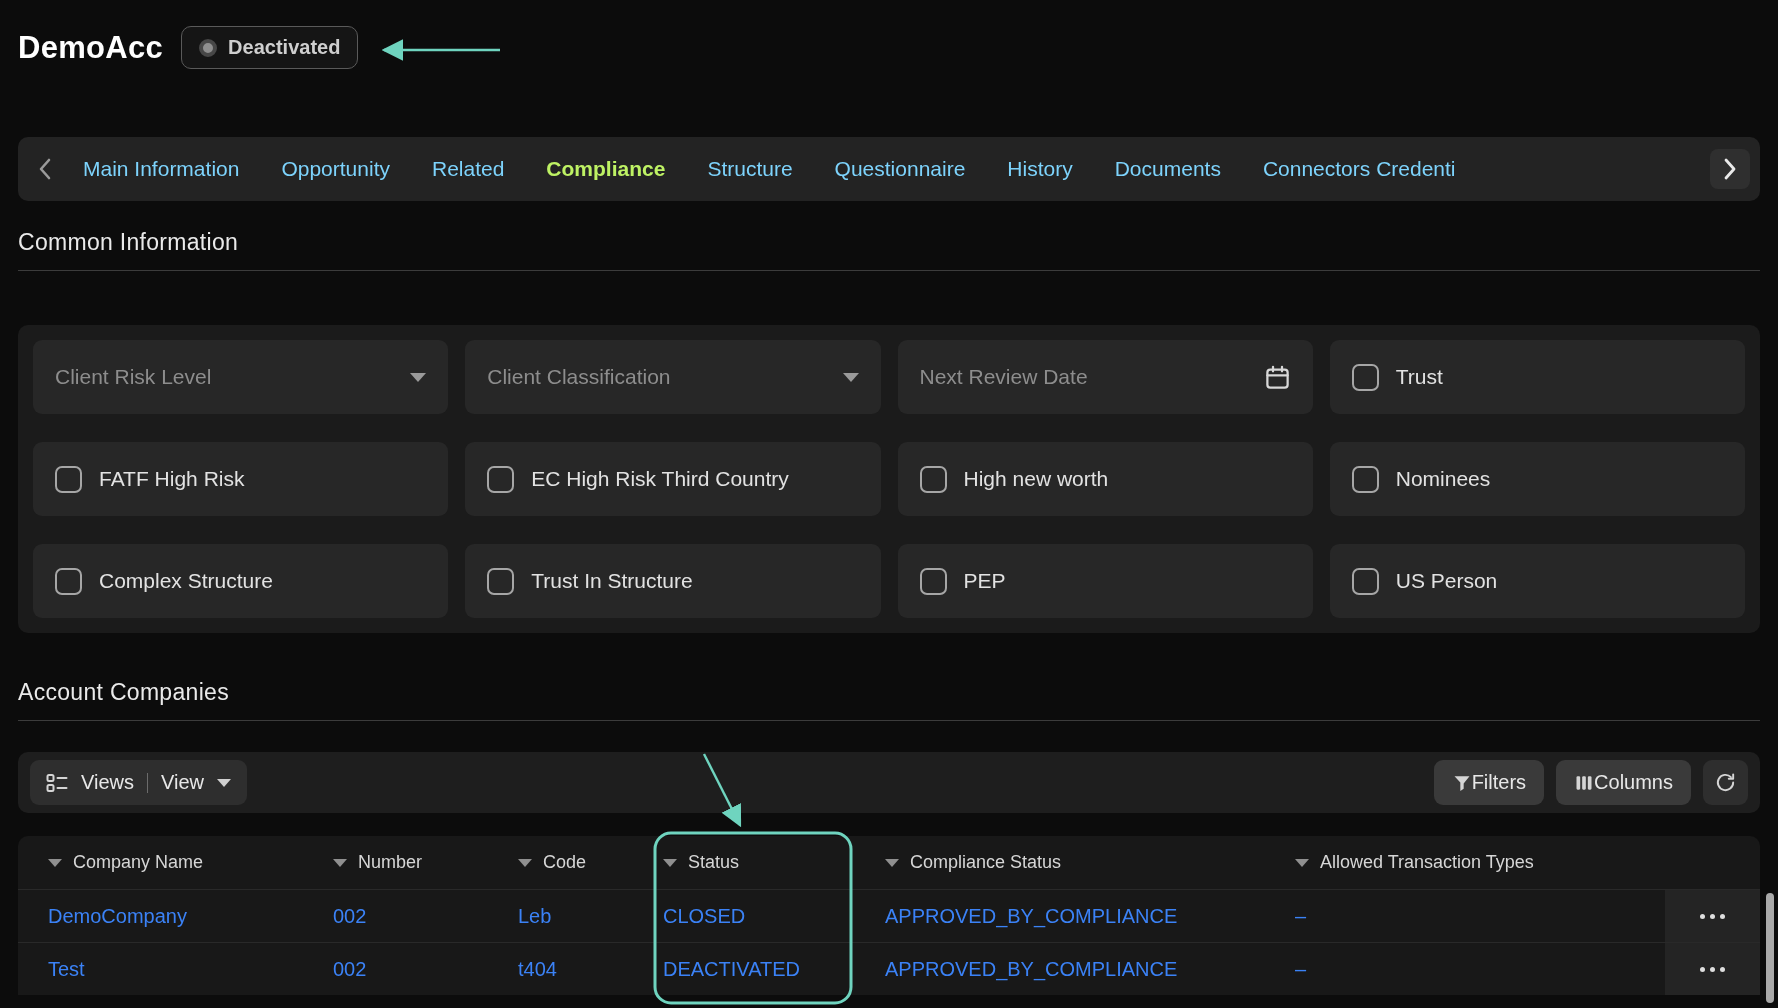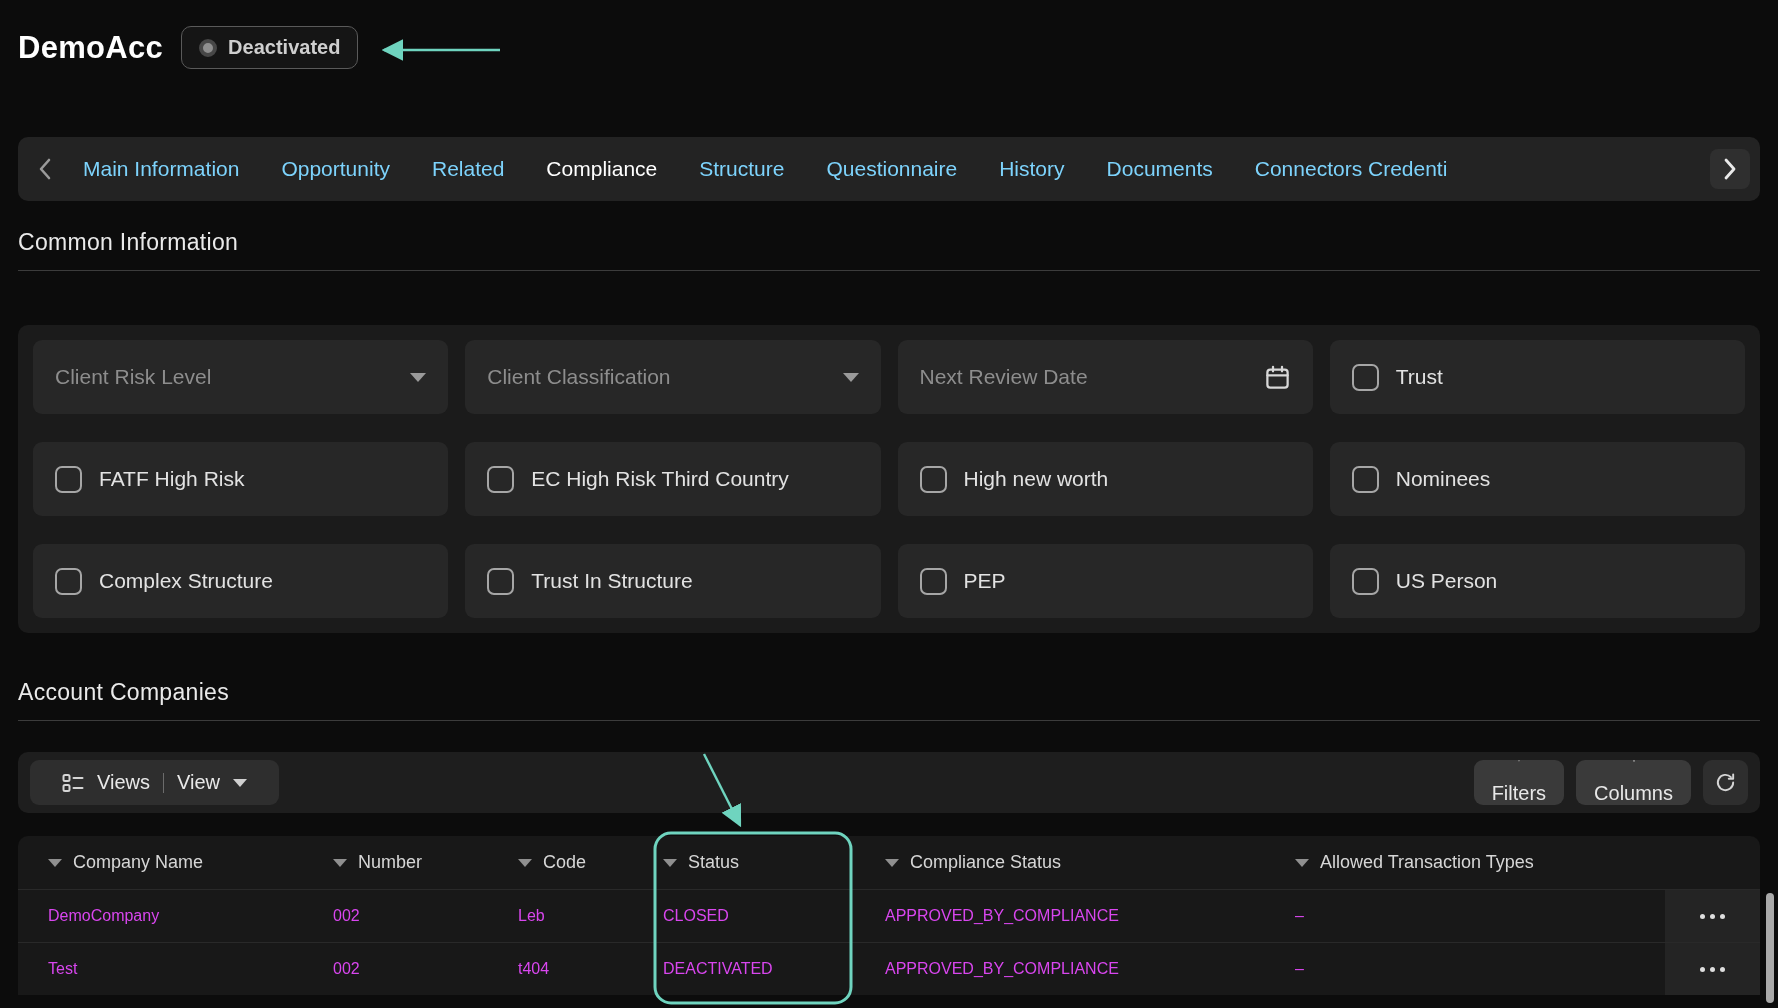--- a/index.html
+++ b/index.html
@@ -24,21 +24,21 @@
 
   
   .tabbar {
     margin-top:68px; height:64px; background:#232323; border-radius:10px;
     display:flex; align-items:center; padding:0 10px;
   }
   .tab-scroll { width:34px; height:40px; display:flex; align-items:center; justify-content:center; cursor:pointer; flex:none; }
   .tab-scroll.right { background:#2f2f2f; border-radius:8px; width:40px; }
   .tabs { display:flex; flex:1; min-width:0; overflow:hidden; white-space:nowrap; }
   .tab { padding:0 21px; line-height:64px; font-size:21px; color:#7dd3fc; cursor:pointer; flex:none; }
-  .tab.active { color:#ffffff; font-weight:400; }
+  .tab.active { color:#bef264; font-weight:700; }
 
   
   .section-heading { margin-top:28px; font-size:23px; font-weight:400; color:#eaeaea; letter-spacing:.3px; }
   .section-heading.second { margin-top:46px; }
   .divider { margin-top:14px; border-top:1px solid #3c3c3c; height:0; }
 
   
   .panel {
     margin-top:54px; background:#1b1b1b; border-radius:10px; padding:15px;
     display:grid; grid-template-columns:repeat(4,1fr); column-gap:17px; row-gap:28px;
@@ -53,43 +53,42 @@
   .cbox { width:27px; height:27px; border:2.5px solid #a6a6a6; border-radius:7px; flex:none; background:transparent; }
   .cb-label { color:#e2e2e2; }
 
   
   .toolbar {
     margin-top:31px; height:61px; background:#1e1e1e; border-radius:10px;
     display:flex; align-items:center; justify-content:space-between; padding:0 12px;
   }
   .views-pill {
     display:flex; align-items:center; gap:13px; background:#2e2e2e; border-radius:9px;
-    height:45px; padding:0 32px; font-size:20px; color:#e8e8e8; cursor:pointer;
+    height:45px; padding:0 16px; font-size:20px; color:#e8e8e8; cursor:pointer;
   }
   .vsep { width:1px; height:20px; background:#6b6b6b; }
   .views-caret { width:0; height:0; border-left:7px solid transparent; border-right:7px solid transparent; border-top:8px solid #d0d0d0; }
   .toolbar-right { display:flex; align-items:center; gap:12px; }
   .tbtn {
     background:#3a3a3a; border:none; border-radius:9px; height:45px; padding:0 18px;
-    display:flex; align-items:center; gap:20px; color:#e8e8e8; font-size:20px; cursor:pointer;
+    display:flex; align-items:center; gap:0; color:#e8e8e8; font-size:20px; cursor:pointer;
     font-family:inherit;
-    flex-direction:column;
   }
   .tbtn.icon-only { width:45px; padding:0; justify-content:center; background:#2e2e2e; }
 
   
   .table { margin-top:23px; background:#181818; border-radius:10px 10px 0 0; }
   .trow {
     display:grid; grid-template-columns:285px 185px 145px 222px 410px 1fr 95px;
     align-items:center; height:53px; padding-left:30px;
   }
   .trow.body { border-top:1px solid #292929; }
   .th { display:flex; align-items:center; gap:11px; color:#d6d6d6; font-size:18px; }
   .th-caret { width:0; height:0; border-left:7px solid transparent; border-right:7px solid transparent; border-top:8px solid #8f8f8f; cursor:pointer; flex:none; }
-  .td { color:#d946ef; font-size:16px; overflow:hidden; white-space:nowrap; }
+  .td { color:#3b82f6; font-size:20px; overflow:hidden; white-space:nowrap; }
   .cell-actions { height:100%; display:flex; align-items:center; justify-content:center; background:#242424; cursor:pointer; }
   .dots { display:flex; gap:5px; }
   .dots i { width:5px; height:5px; border-radius:50%; background:#dedede; display:block; }
 
   .scroll-thumb { position:absolute; right:4px; top:893px; width:8px; height:110px; background:#a9a9a9; border-radius:4px; }
 
   
   .annotations { position:absolute; inset:0; width:1778px; height:1008px; pointer-events:none; z-index:40; }
 </style>
 </head>

